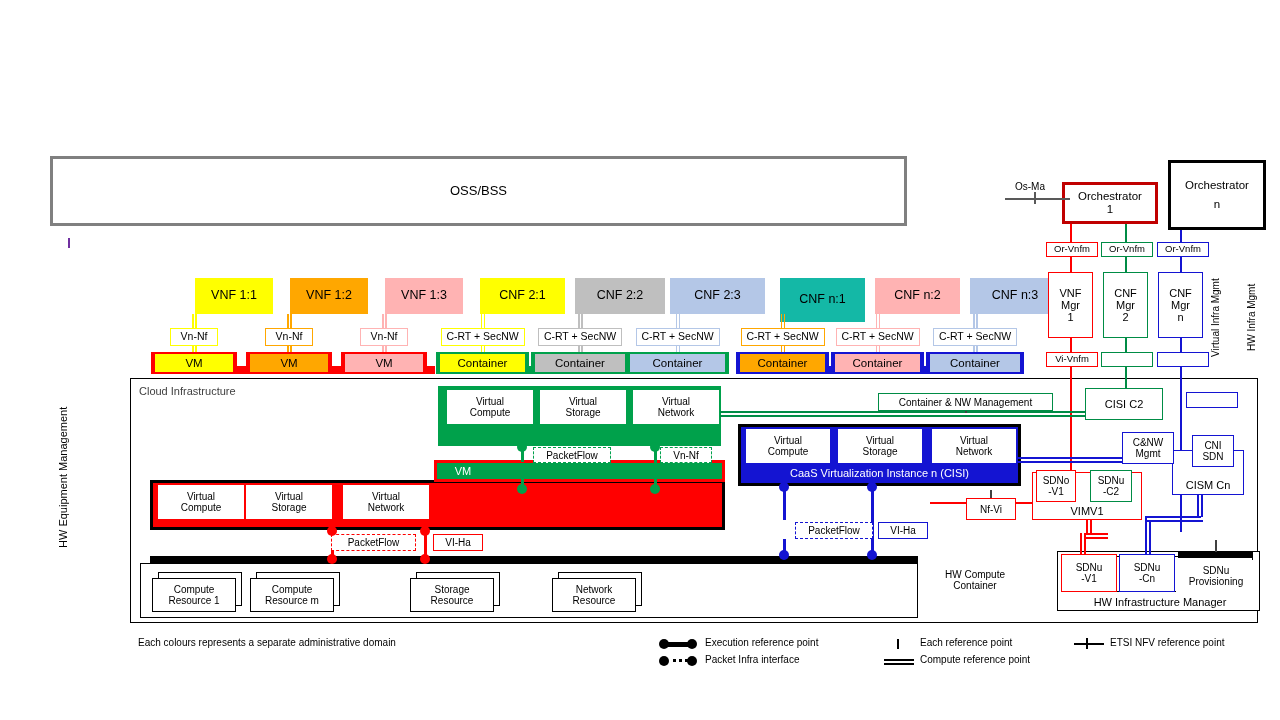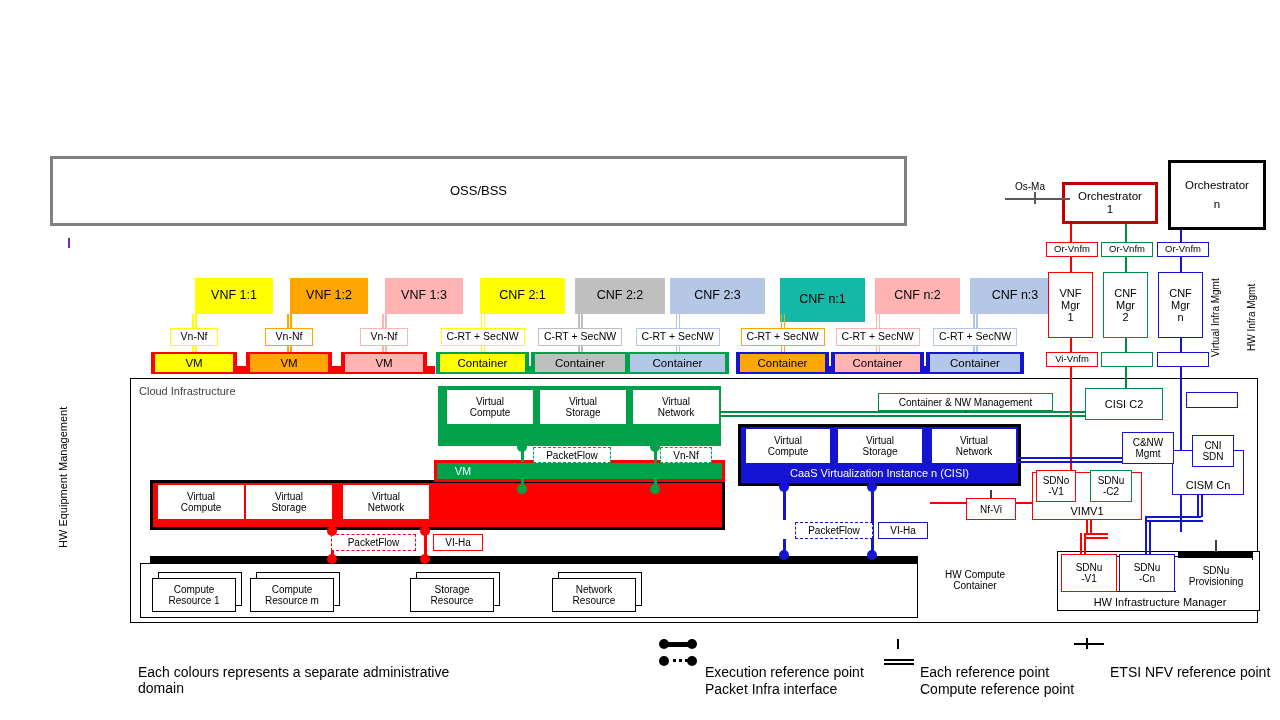--- a/index.html
+++ b/index.html
@@ -9,21 +9,21 @@
   .ctr{display:flex;align-items:center;justify-content:center;text-align:center;line-height:1.1;}
   .sm{font-size:11px;}
   .xs{font-size:10px;}
 
   
   .func{font-size:12.5px;border:none;margin-left:40px;}
 
   
   .vert{writing-mode:vertical-rl;transform:rotate(180deg);white-space:nowrap;}
   .dot{position:absolute;border-radius:50%;}
-  .legend{font-size:14px;margin-top:27px;}
+  .legend{font-size:10px;}
 </style>
 </head>
 <body>
 
 <div id="stage">
     <div class="abs ctr" style="left: 50px; top: 156px; width: 857px; height: 70px; border: 3px solid rgb(128, 128, 128); background: rgb(255, 255, 255); font-size: 13px;">OSS/BSS</div>
     <div class="abs " style="left: 1005px; top: 198px; width: 65px; height: 1.5px; background: rgb(89, 89, 89); z-index: 1;"></div>
     <div class="abs ctr xs" style="left: 1010px; top: 178px; width: 40px; height: 16px; background: rgb(255, 255, 255);">Os-Ma</div>
     <div class="abs " style="left: 1034px; top: 192px; width: 1.5px; height: 12px; background: rgb(89, 89, 89); z-index: 1;"></div>
     <div class="abs " style="left: 1005px; top: 168px; width: 235px; height: 1px; background: transparent; border-top: 1px dashed transparent; z-index: 2;"></div>

